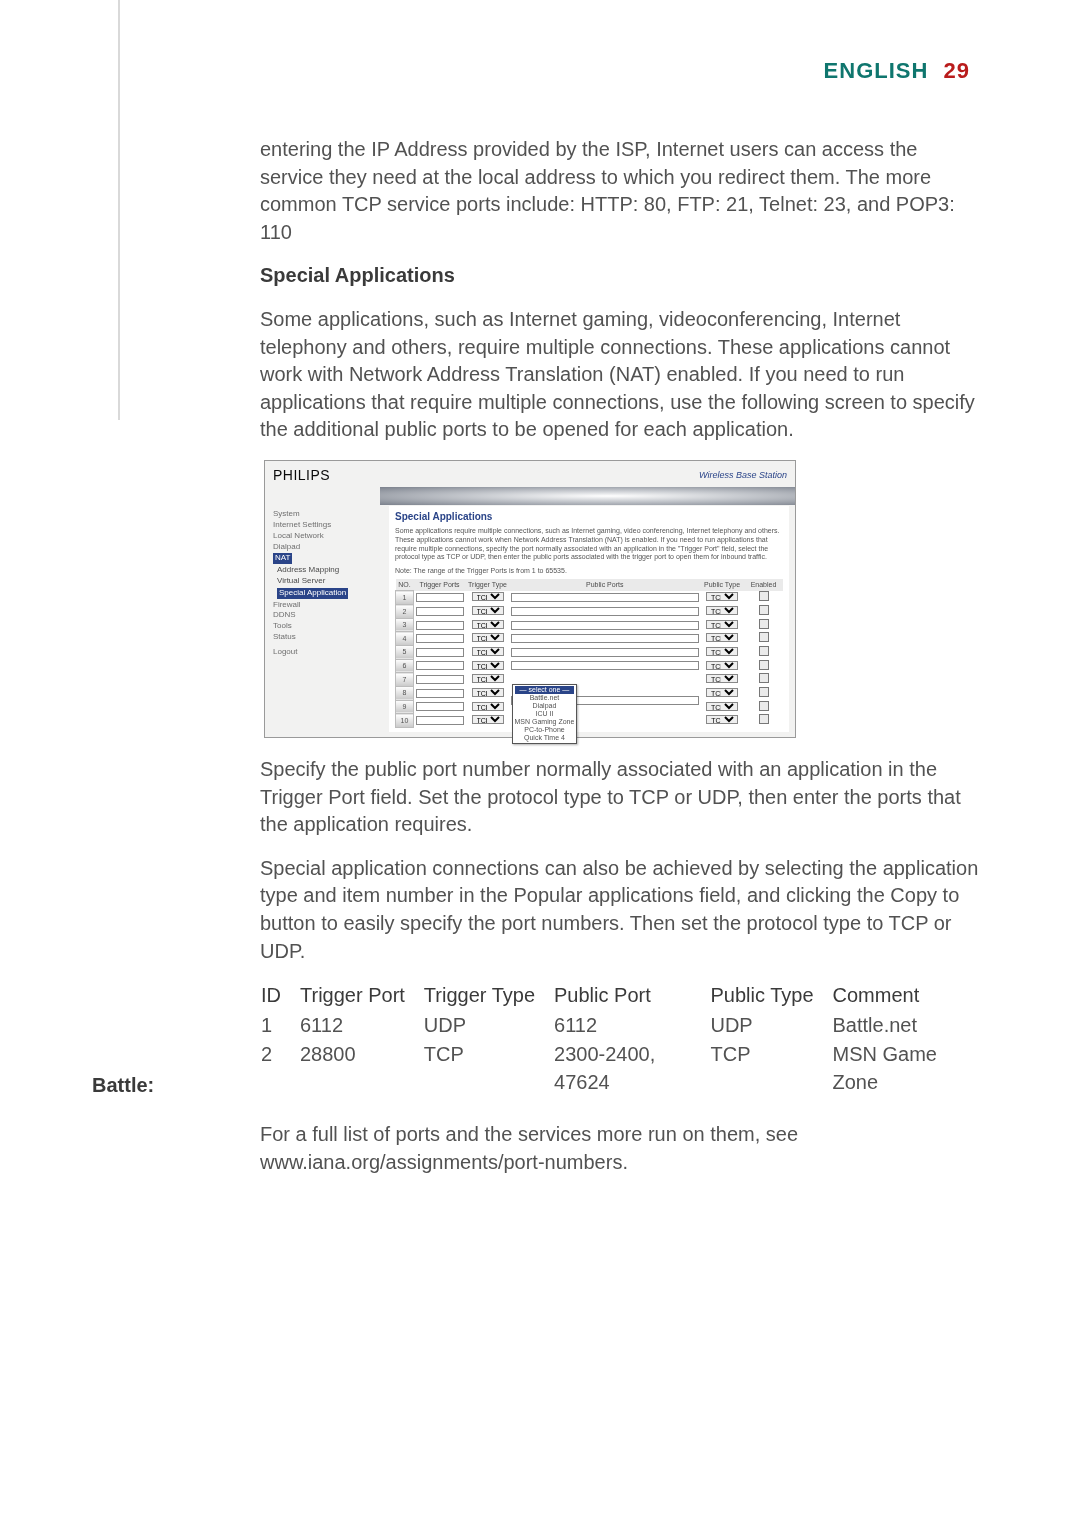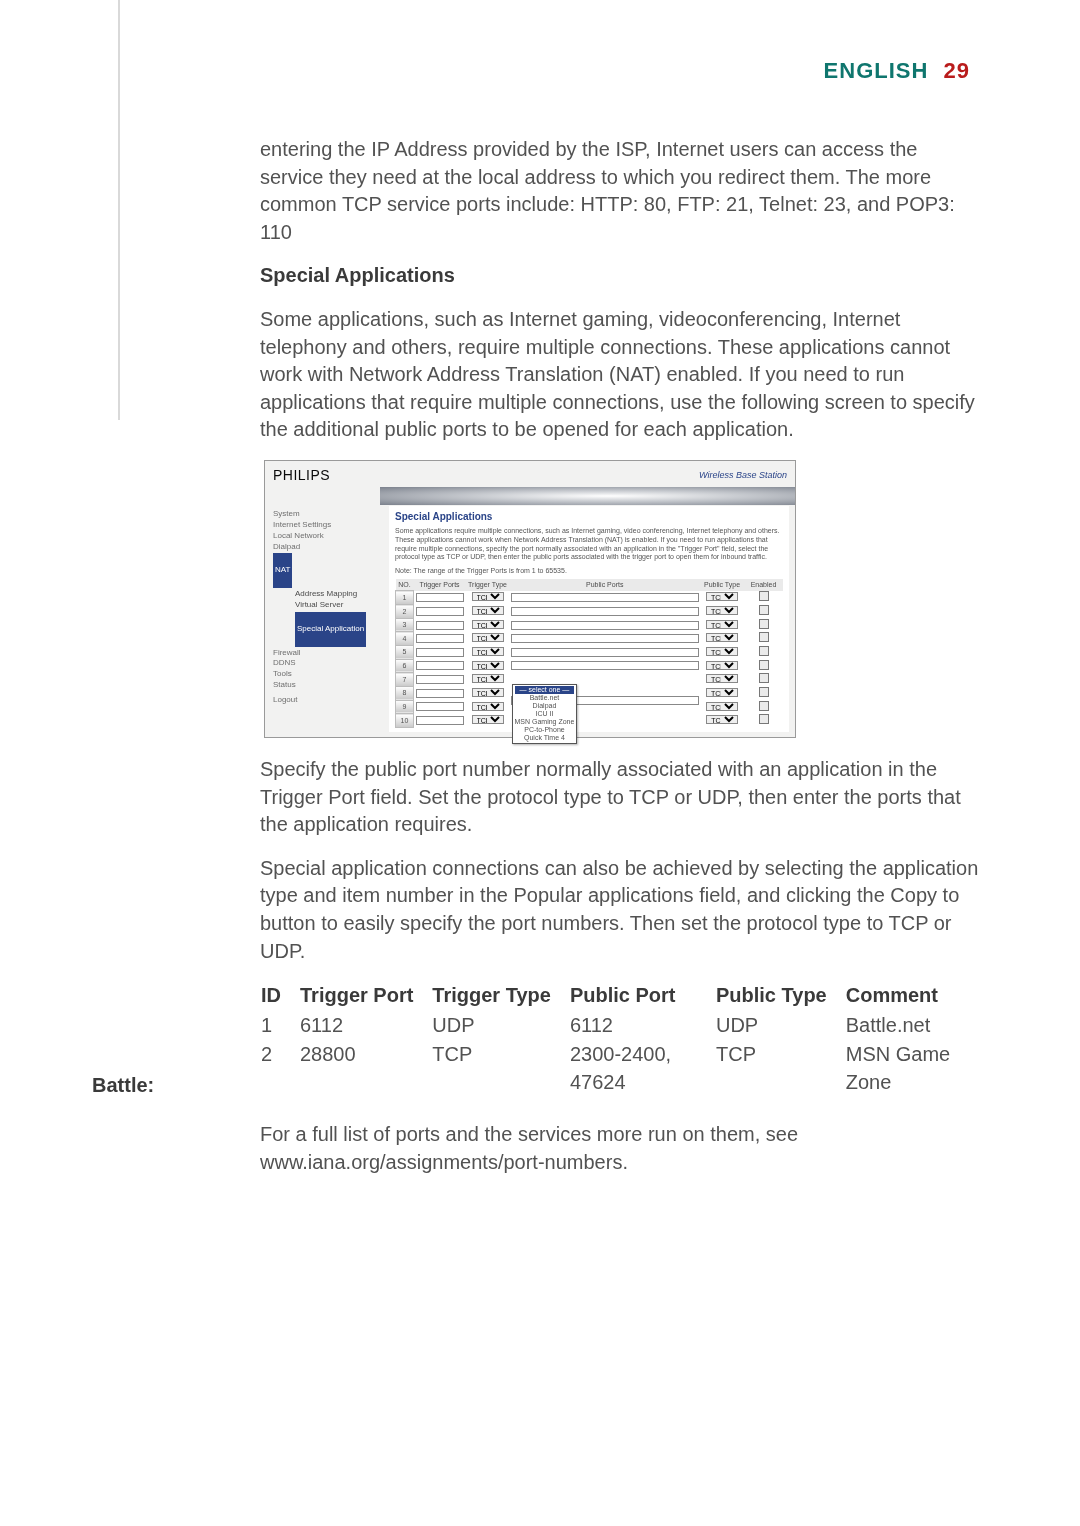--- a/index.html
+++ b/index.html
@@ -93,22 +93,22 @@
     display: flex;
   }
   .shot-nav {
     width: 112px;
     font-size: 8px;
     color: #4b4b4b;
     padding: 4px 4px 4px 8px;
     line-height: 1.35;
   }
   .shot-nav .grp { color: #6f6f6f; }
-  .shot-nav .sel { background: #2a4488; color: #fff; display: inline-block; padding: 12px 2px; margin: 1px 0; }
-  .shot-nav .sub { margin-left: 22px; }
+  .shot-nav .sel { background: #2a4488; color: #fff; display: inline-block; padding: 0 2px; margin: 1px 0; }
+  .shot-nav .sub { margin-left: 4px; }
   .shot-panel {
     flex: 1;
     background: #fff;
     margin: 1px 6px 6px 0;
     padding: 4px 6px;
   }
   .sp-title {
     font-size: 10px;
     font-weight: 700;
     color: #2a4488;
@@ -156,21 +156,21 @@
   }
   .sp-check {
     width: 8px; height: 8px; border: 1px solid #777; background: #ebebeb; display: inline-block;
   }
   .example-table {
     border-collapse: collapse;
     font-size: 20px;
     color: #525252;
   }
   .example-table th {
-    font-weight: 700;
+    font-weight: 400;
     color: #3a3a3a;
     text-align: left;
     padding-right: 18px;
     white-space: nowrap;
   }
   .example-table td {
     padding-right: 18px;
     vertical-align: top;
   }
 </style>

